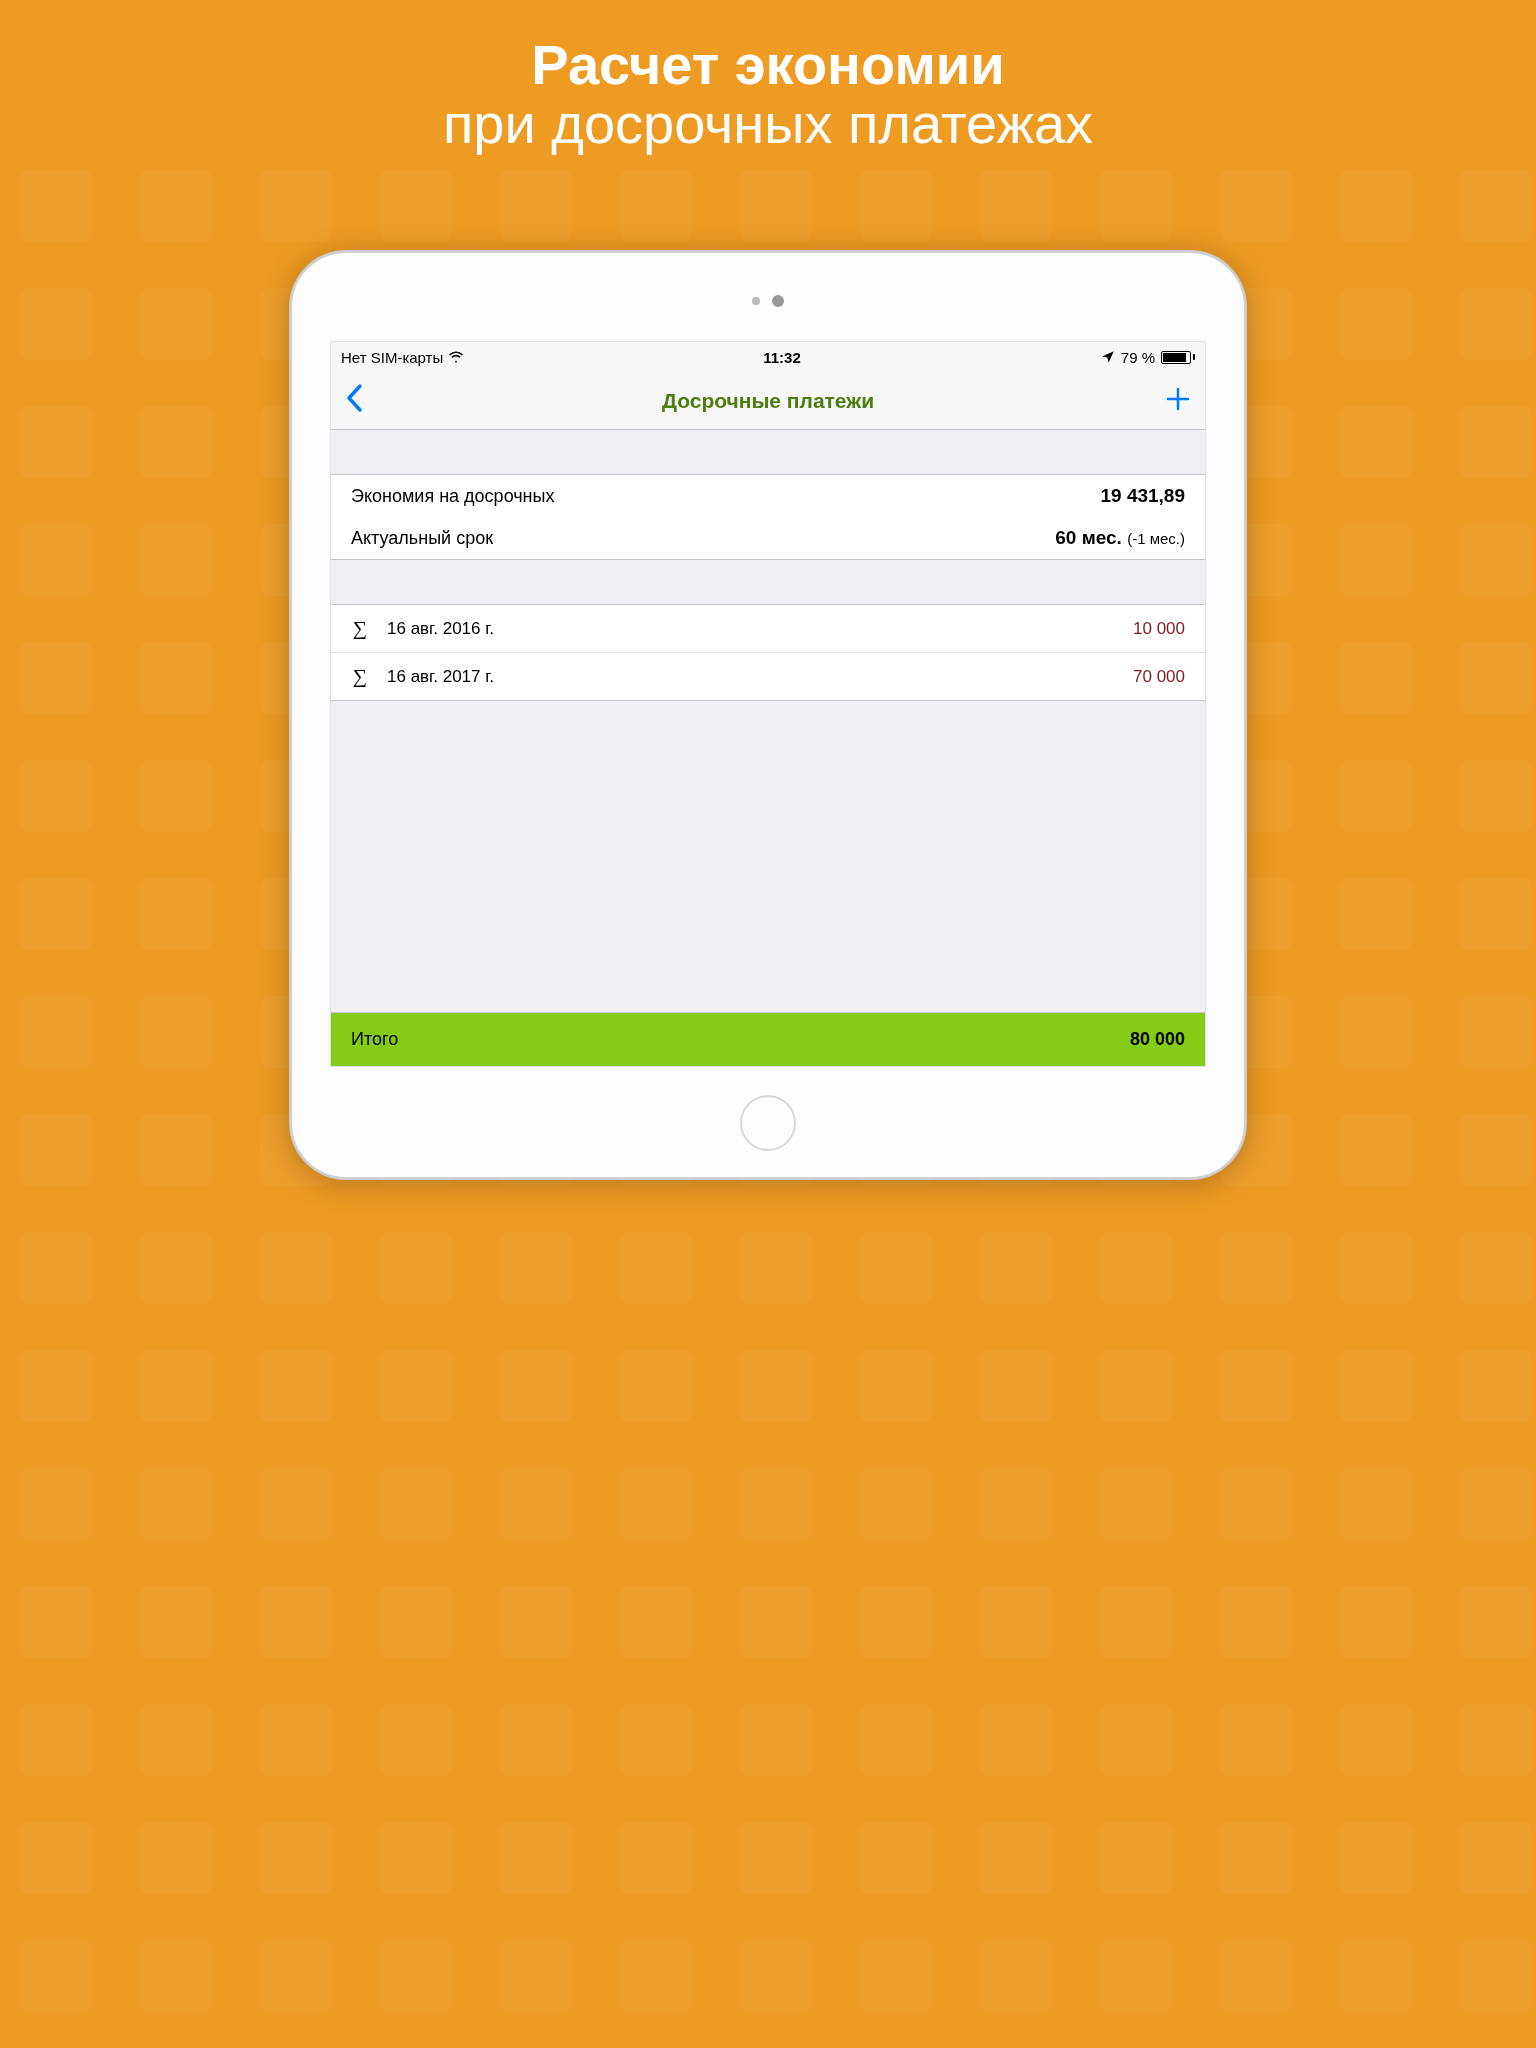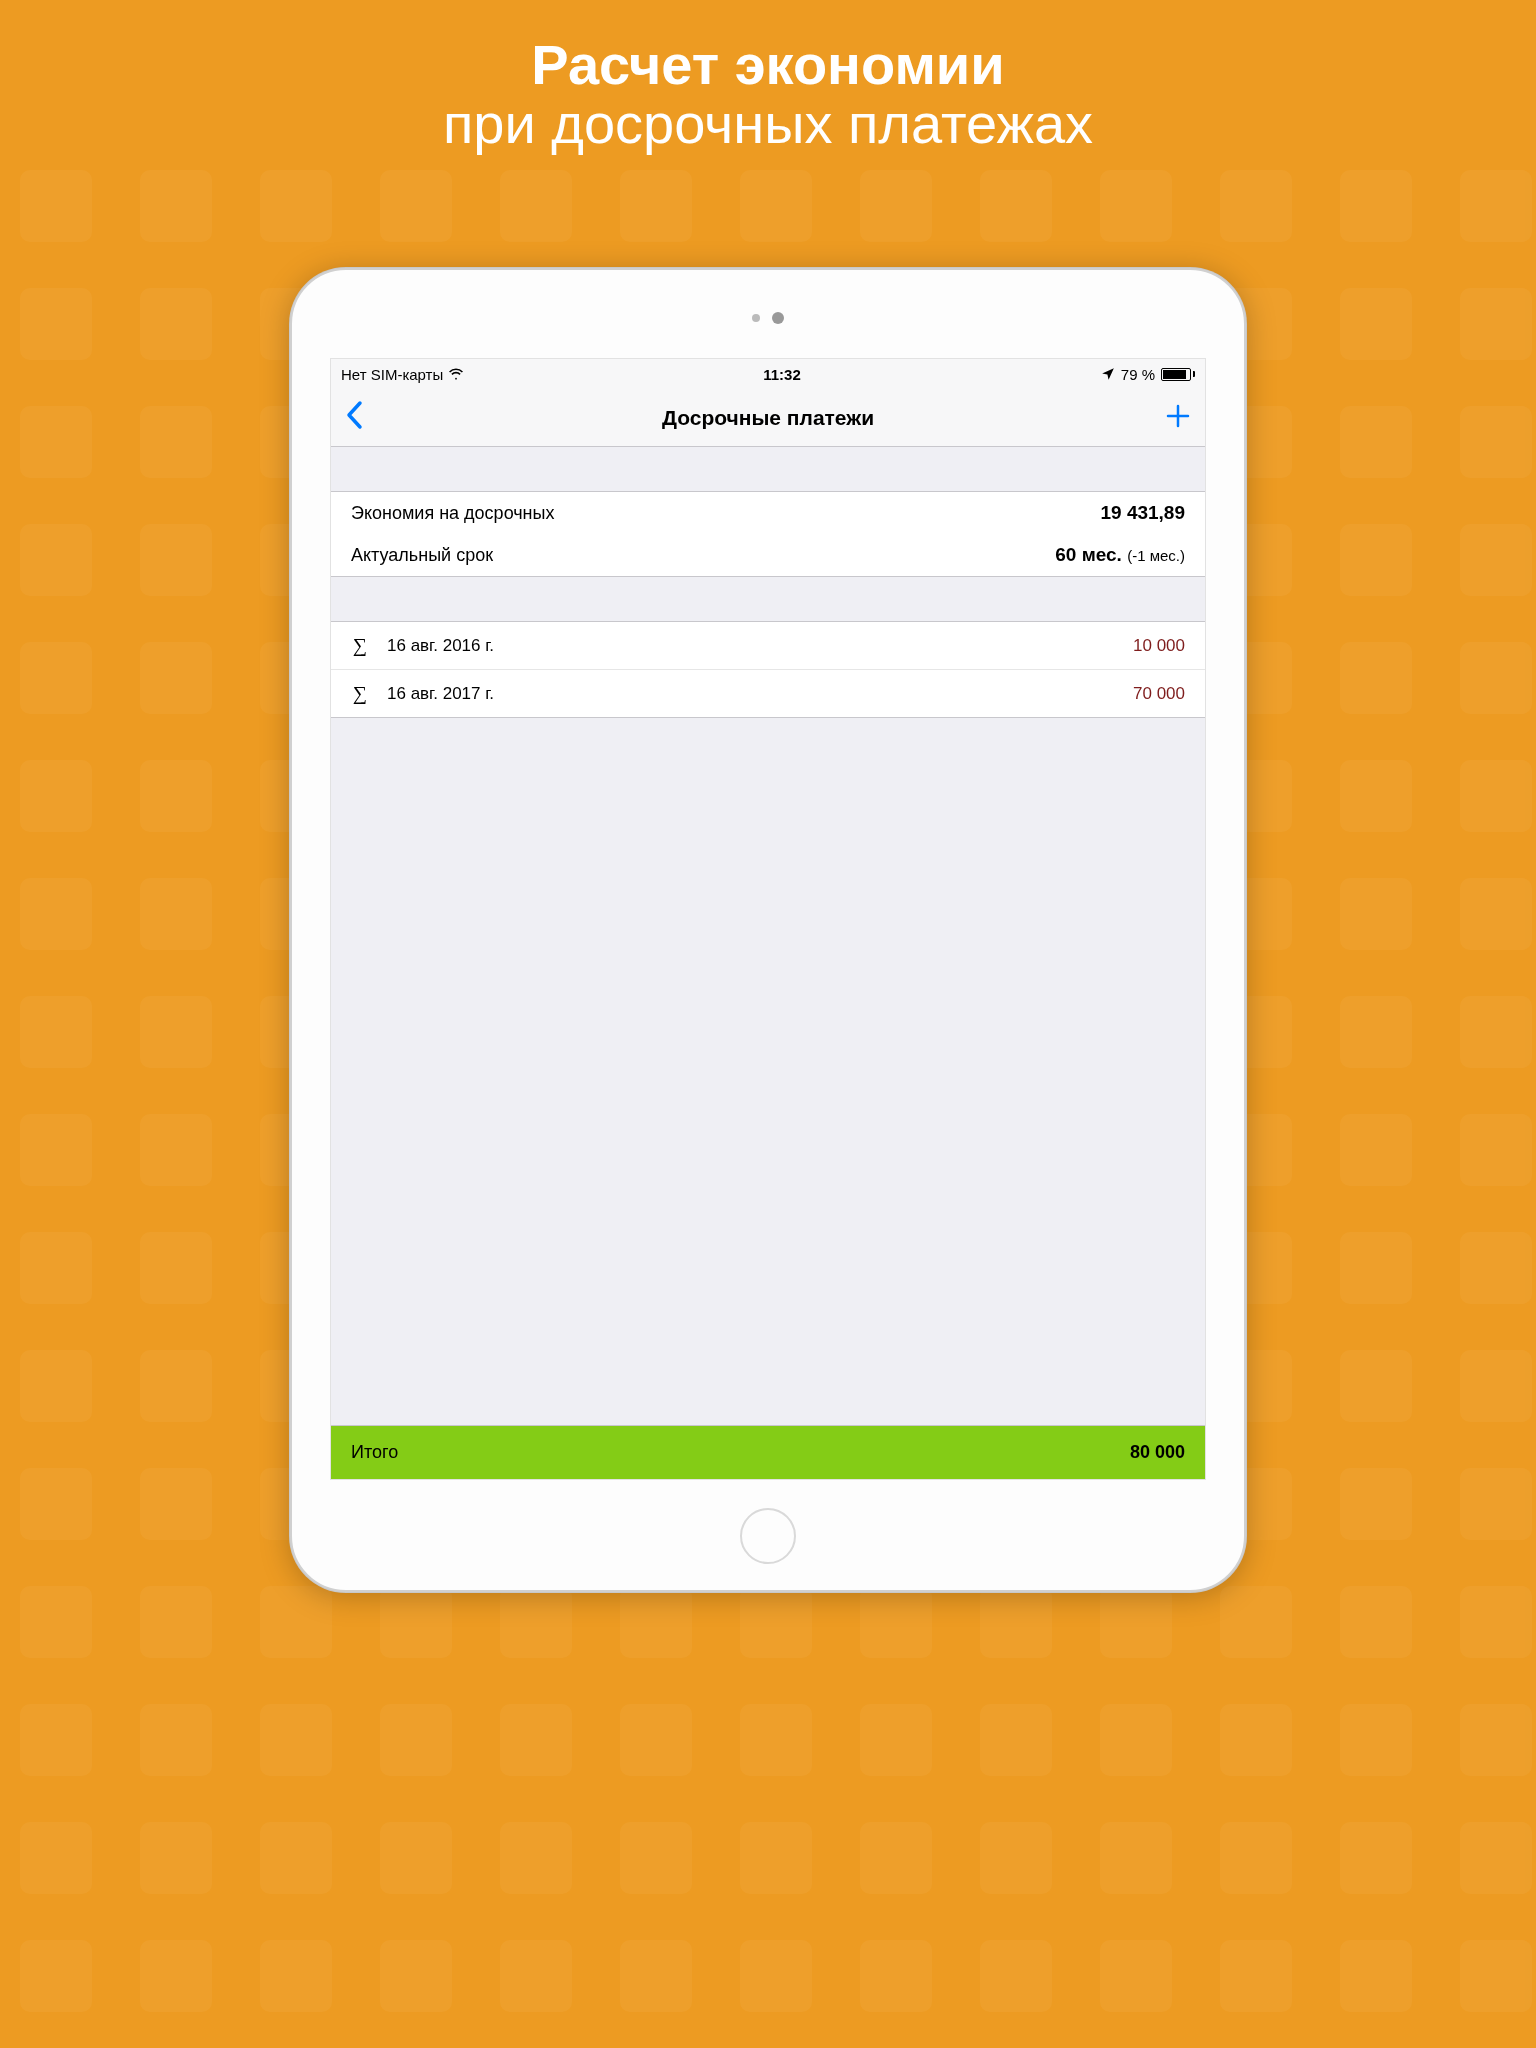--- a/index.html
+++ b/index.html
@@ -55,24 +55,24 @@
   .headline .line2 {
     font-size: 56px;
     font-weight: 400;
   }
 
   
   .device {
     position: absolute;
     z-index: 3;
     left: 50%;
-    top: 268px;
+    top: 251px;
     transform: translateX(-50%);
     width: 956px;
-    height: 1324px;
+    height: 928px;
     background: #fdfdfd;
     border-radius: 56px;
     border: 2px solid #d0d0d0;
     box-shadow: 0 0 0 1px #c8c8c8, 0 4px 30px rgba(0,0,0,.25);
     overflow: hidden;
   }
   .device-camera-dot {
     position: absolute;
     top: 42px;
     left: 50%;
@@ -143,21 +143,21 @@
     width: 30px;
     color: #007aff;
     font-size: 34px;
     line-height: 1;
     font-weight: 300;
     cursor: pointer;
   }
   .nav-title {
     font-size: 21px;
     font-weight: 600;
-    color: #000000;
+    color: #4d7c0f;
   }
   .nav-add {
     width: 30px;
     text-align: right;
     color: #007aff;
     font-size: 34px;
     font-weight: 300;
     cursor: pointer;
   }
 

